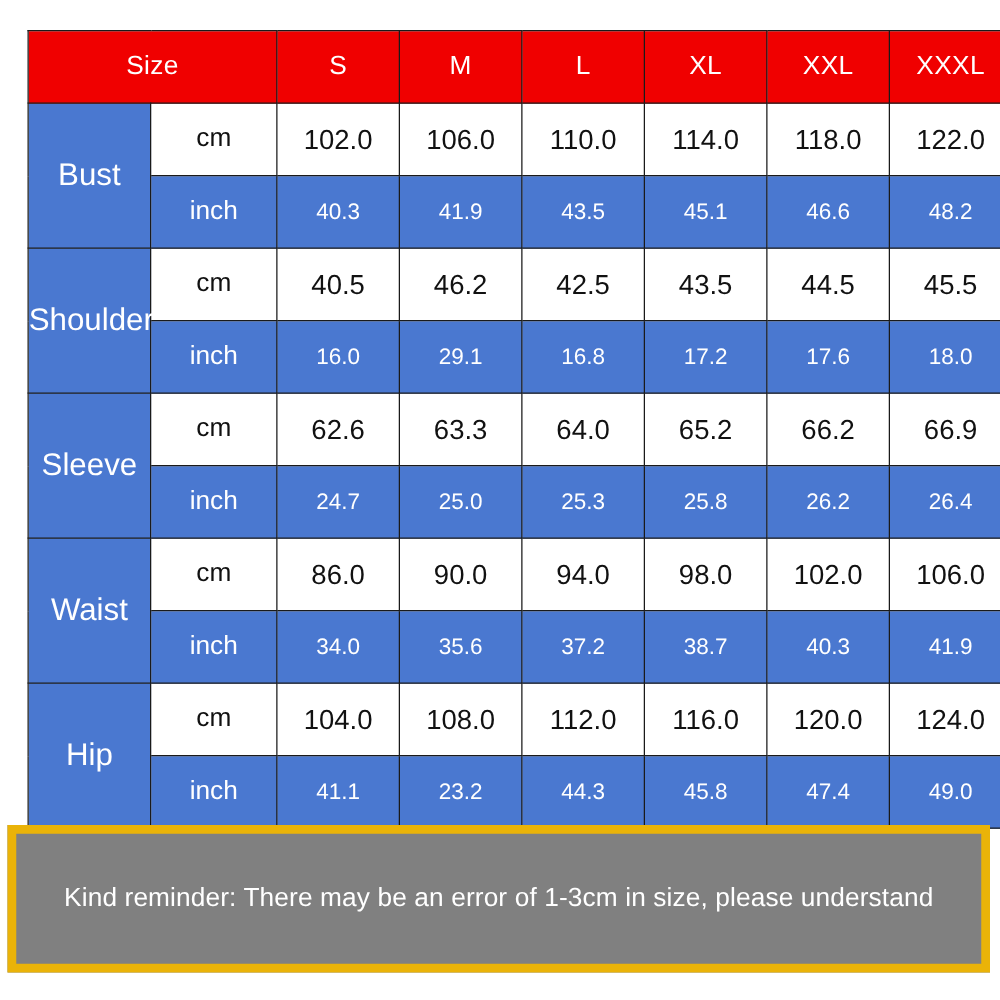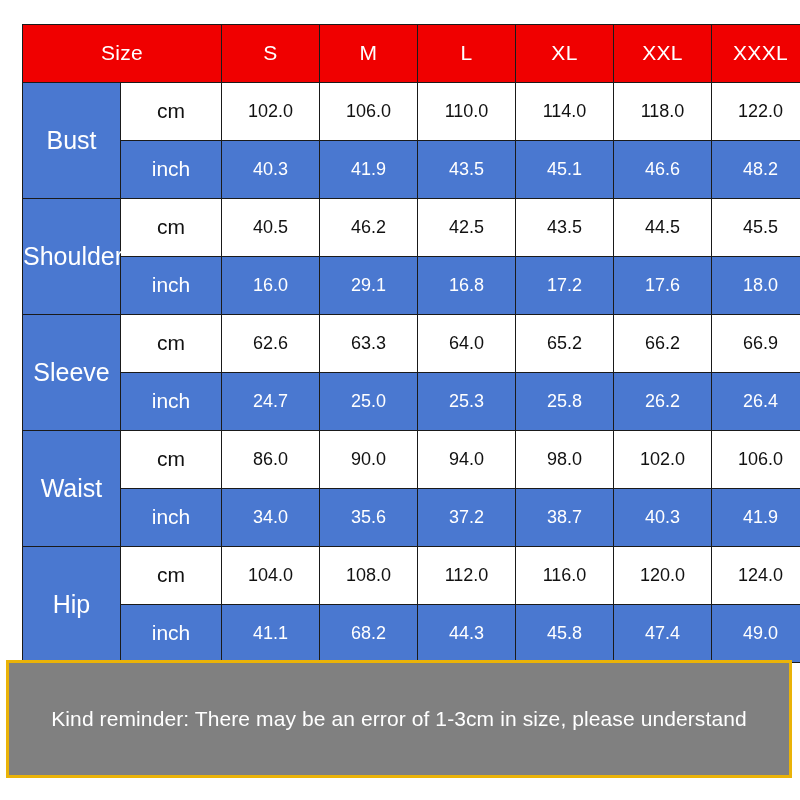--- a/index.html
+++ b/index.html
@@ -68,21 +68,21 @@
 
   
   td.unit-cm {
     background: #ffffff;
     color: #111111;
     font-size: 21px;
   }
   td.val-cm {
     background: #ffffff;
     color: #111111;
-    font-size: 18px;
+    font-size: 22px;
   }
 
   
   td.unit-inch {
     background: #4a78d0;
     color: #ffffff;
     font-size: 21px;
   }
   td.val-inch {
     background: #4a78d0;
@@ -91,21 +91,21 @@
   }
 
   
   .footer-note {
     position: absolute;
     left: 6px;
     top: 660px;
     width: 786px;
     height: 118px;
     box-sizing: border-box;
-    border: 3px solid #eab308;
+    border: 7px solid #eab308;
     background: #808080;
     color: #ffffff;
     display: flex;
     align-items: center;
     justify-content: center;
     font-size: 21px;
     padding: 8px 8px;
     text-align: center;
     letter-spacing: 0.1px;
   }
@@ -226,21 +226,21 @@
           <td class="val-cm">104.0</td>
           <td class="val-cm">108.0</td>
           <td class="val-cm">112.0</td>
           <td class="val-cm">116.0</td>
           <td class="val-cm">120.0</td>
           <td class="val-cm">124.0</td>
         </tr>
         <tr>
           <td class="unit-inch">inch</td>
           <td class="val-inch">41.1</td>
-          <td class="val-inch">68.2</td>
+          <td class="val-inch">23.2</td>
           <td class="val-inch">44.3</td>
           <td class="val-inch">45.8</td>
           <td class="val-inch">47.4</td>
           <td class="val-inch">49.0</td>
         </tr>
 
       </tbody>
     </table>
   </div>
 

